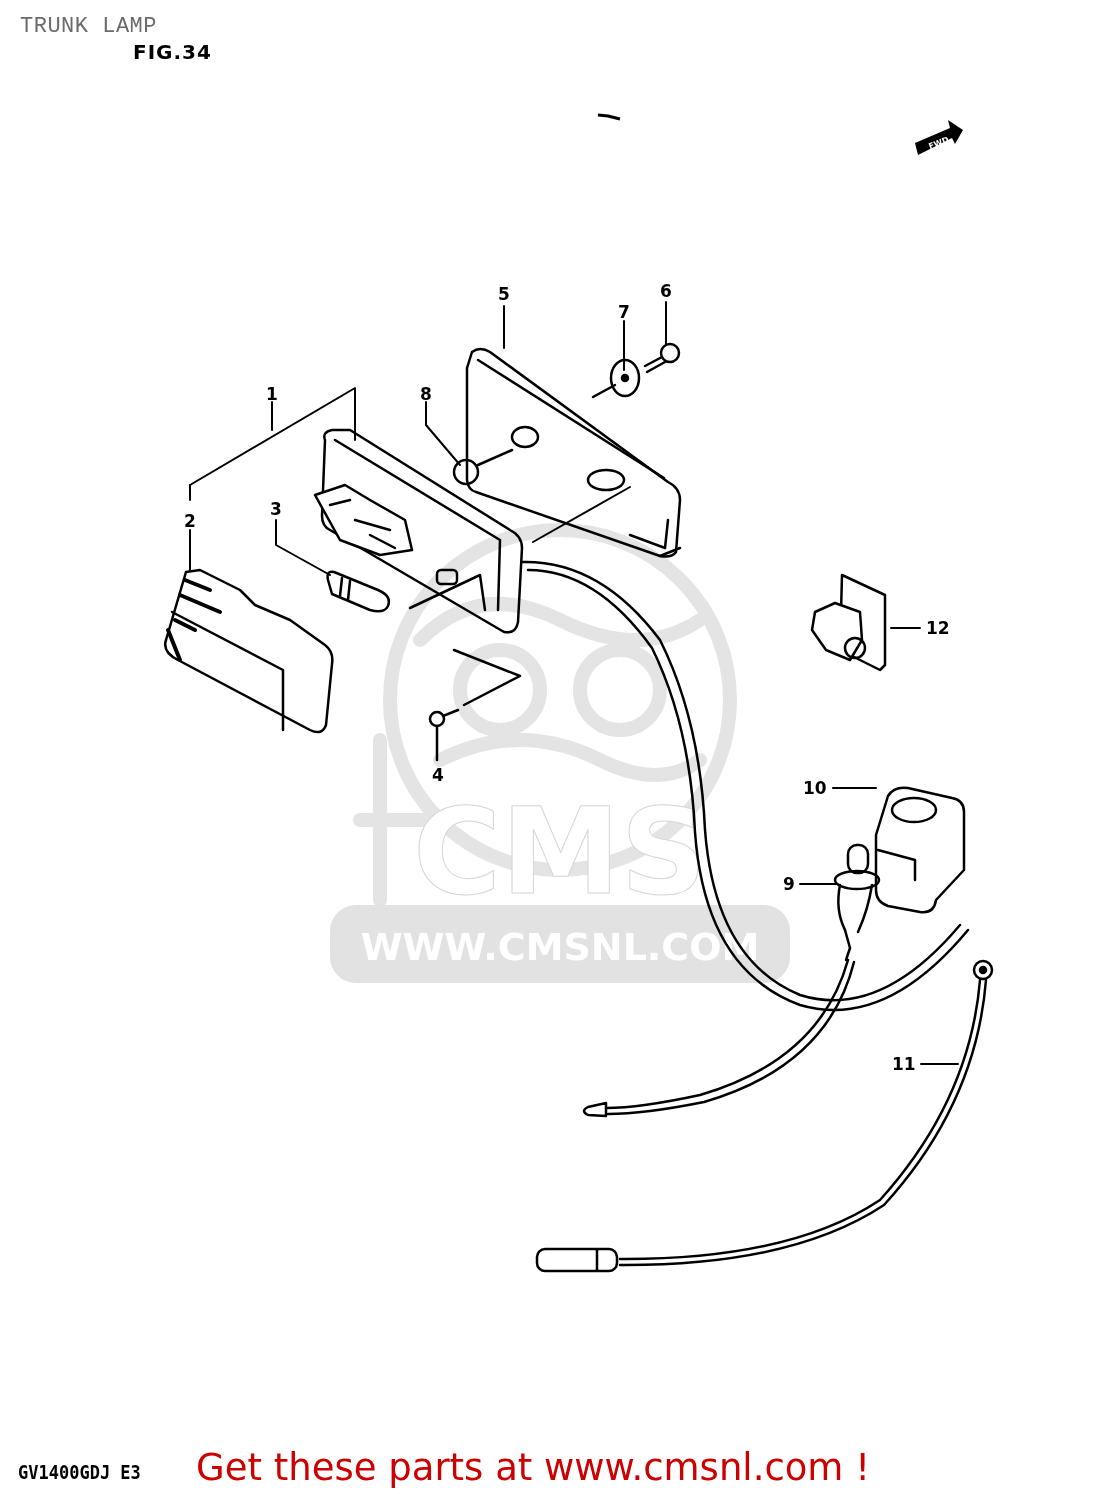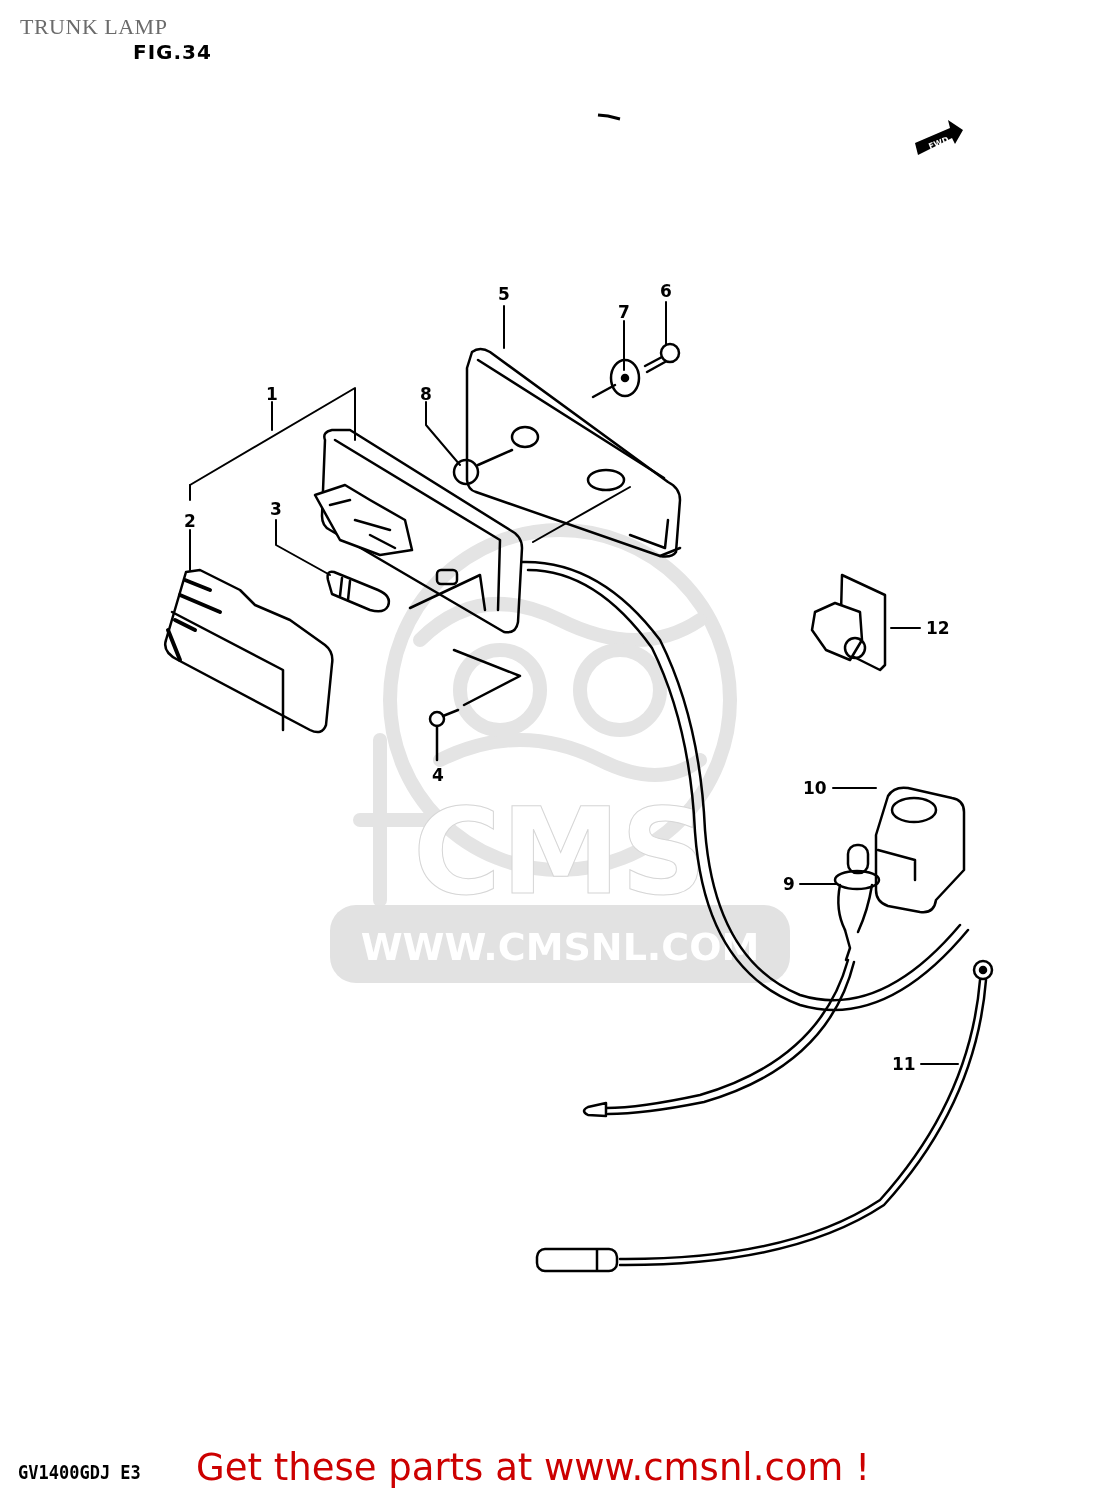--- a/index.html
+++ b/index.html
@@ -1,17 +1,17 @@
 <!DOCTYPE html>
 <html><head>
   <meta charset="utf-8">
   <style>
     html, body { margin: 0; padding: 0; background: #ffffff; }
     body { width: 1106px; height: 1500px; position: relative; overflow: hidden; font-family: "Liberation Sans", sans-serif; }
-    .page-title { position: absolute; left: 20px; top: 14px; font-size: 22px; color: #6b6b6b; letter-spacing: 0.5px; font-family: Liberation Serif, serif; }
+    .page-title { position: absolute; left: 20px; top: 14px; font-size: 22px; color: #6b6b6b; letter-spacing: 0.5px; font-family: Liberation Mono, monospace; }
     .fig-label { position: absolute; left: 133px; top: 40px; font-size: 20px; font-weight: bold; color: #000; font-family: "DejaVu Sans", sans-serif; letter-spacing: 1px; }
     .model-code { position: absolute; left: 18px; top: 1462px; font-size: 17px; font-weight: bold; color: #000; font-family: "DejaVu Sans Mono", monospace; transform: scaleY(1.15); }
     .promo { position: absolute; left: 196px; top: 1446px; font-size: 37px; color: #cc0000; font-family: "DejaVu Sans", sans-serif; white-space: nowrap; }
     svg.diagram { position: absolute; left: 0; top: 0; }
     .callout { font-family: "DejaVu Sans", sans-serif; font-weight: bold; font-size: 17px; fill: #000; }
     .wm-text { font-family: "DejaVu Sans", sans-serif; font-weight: bold; fill: #ffffff; }
   </style>
 </head>
 <body>
 

